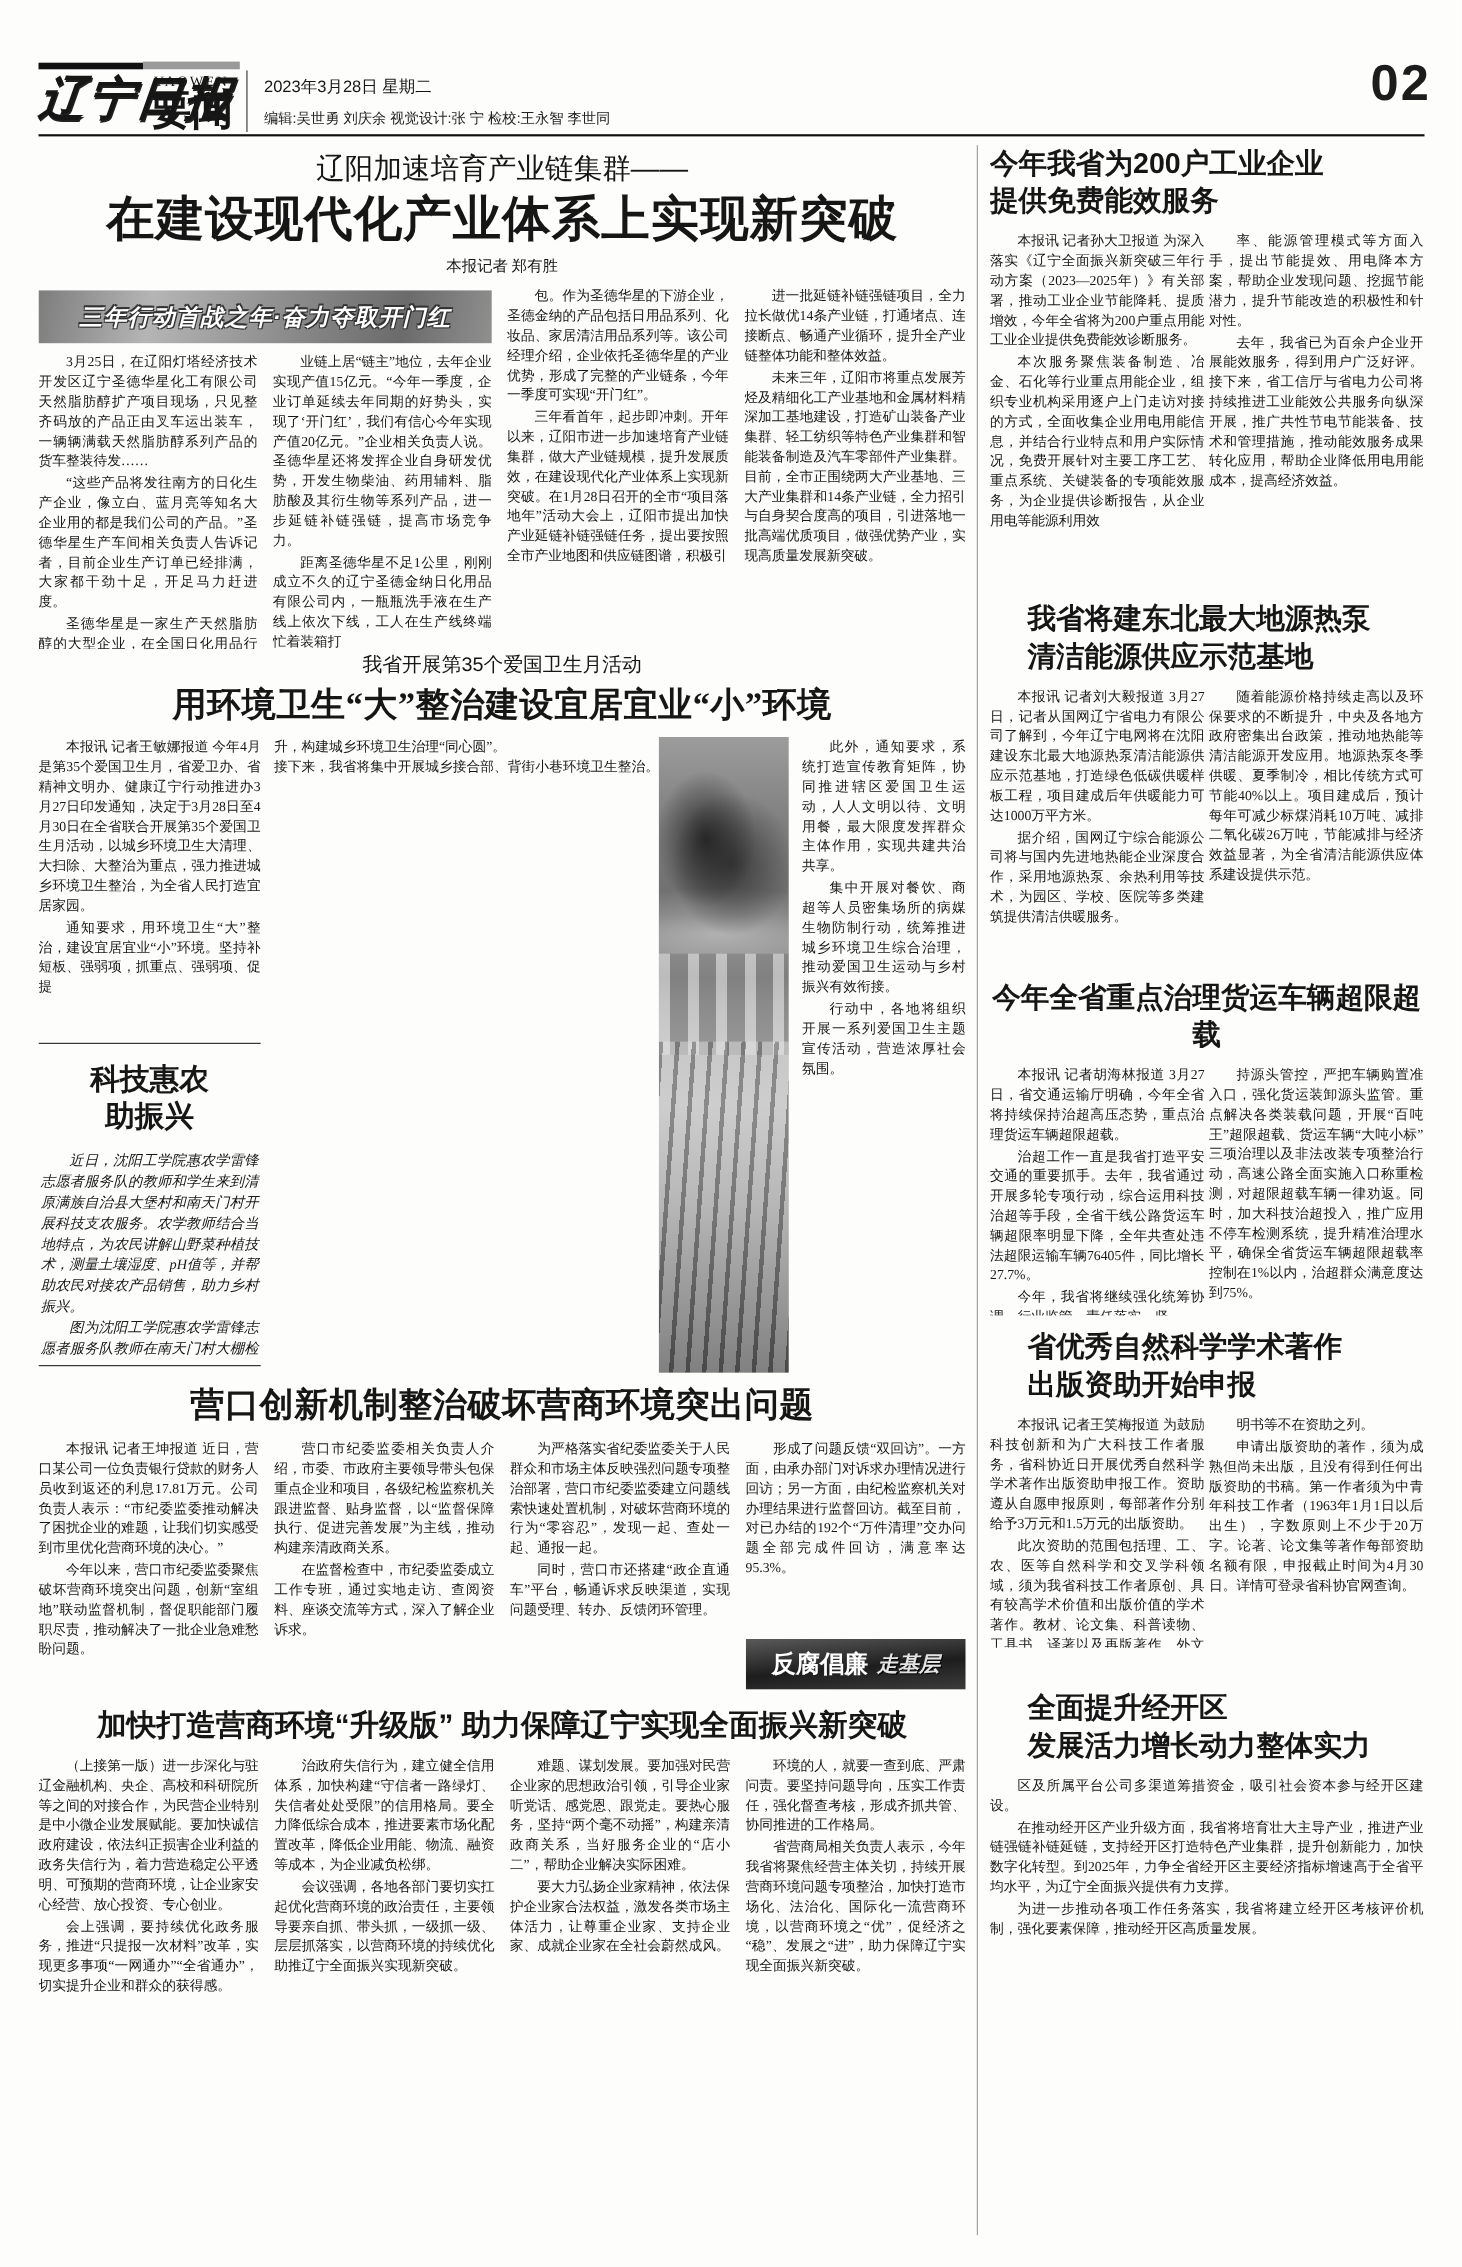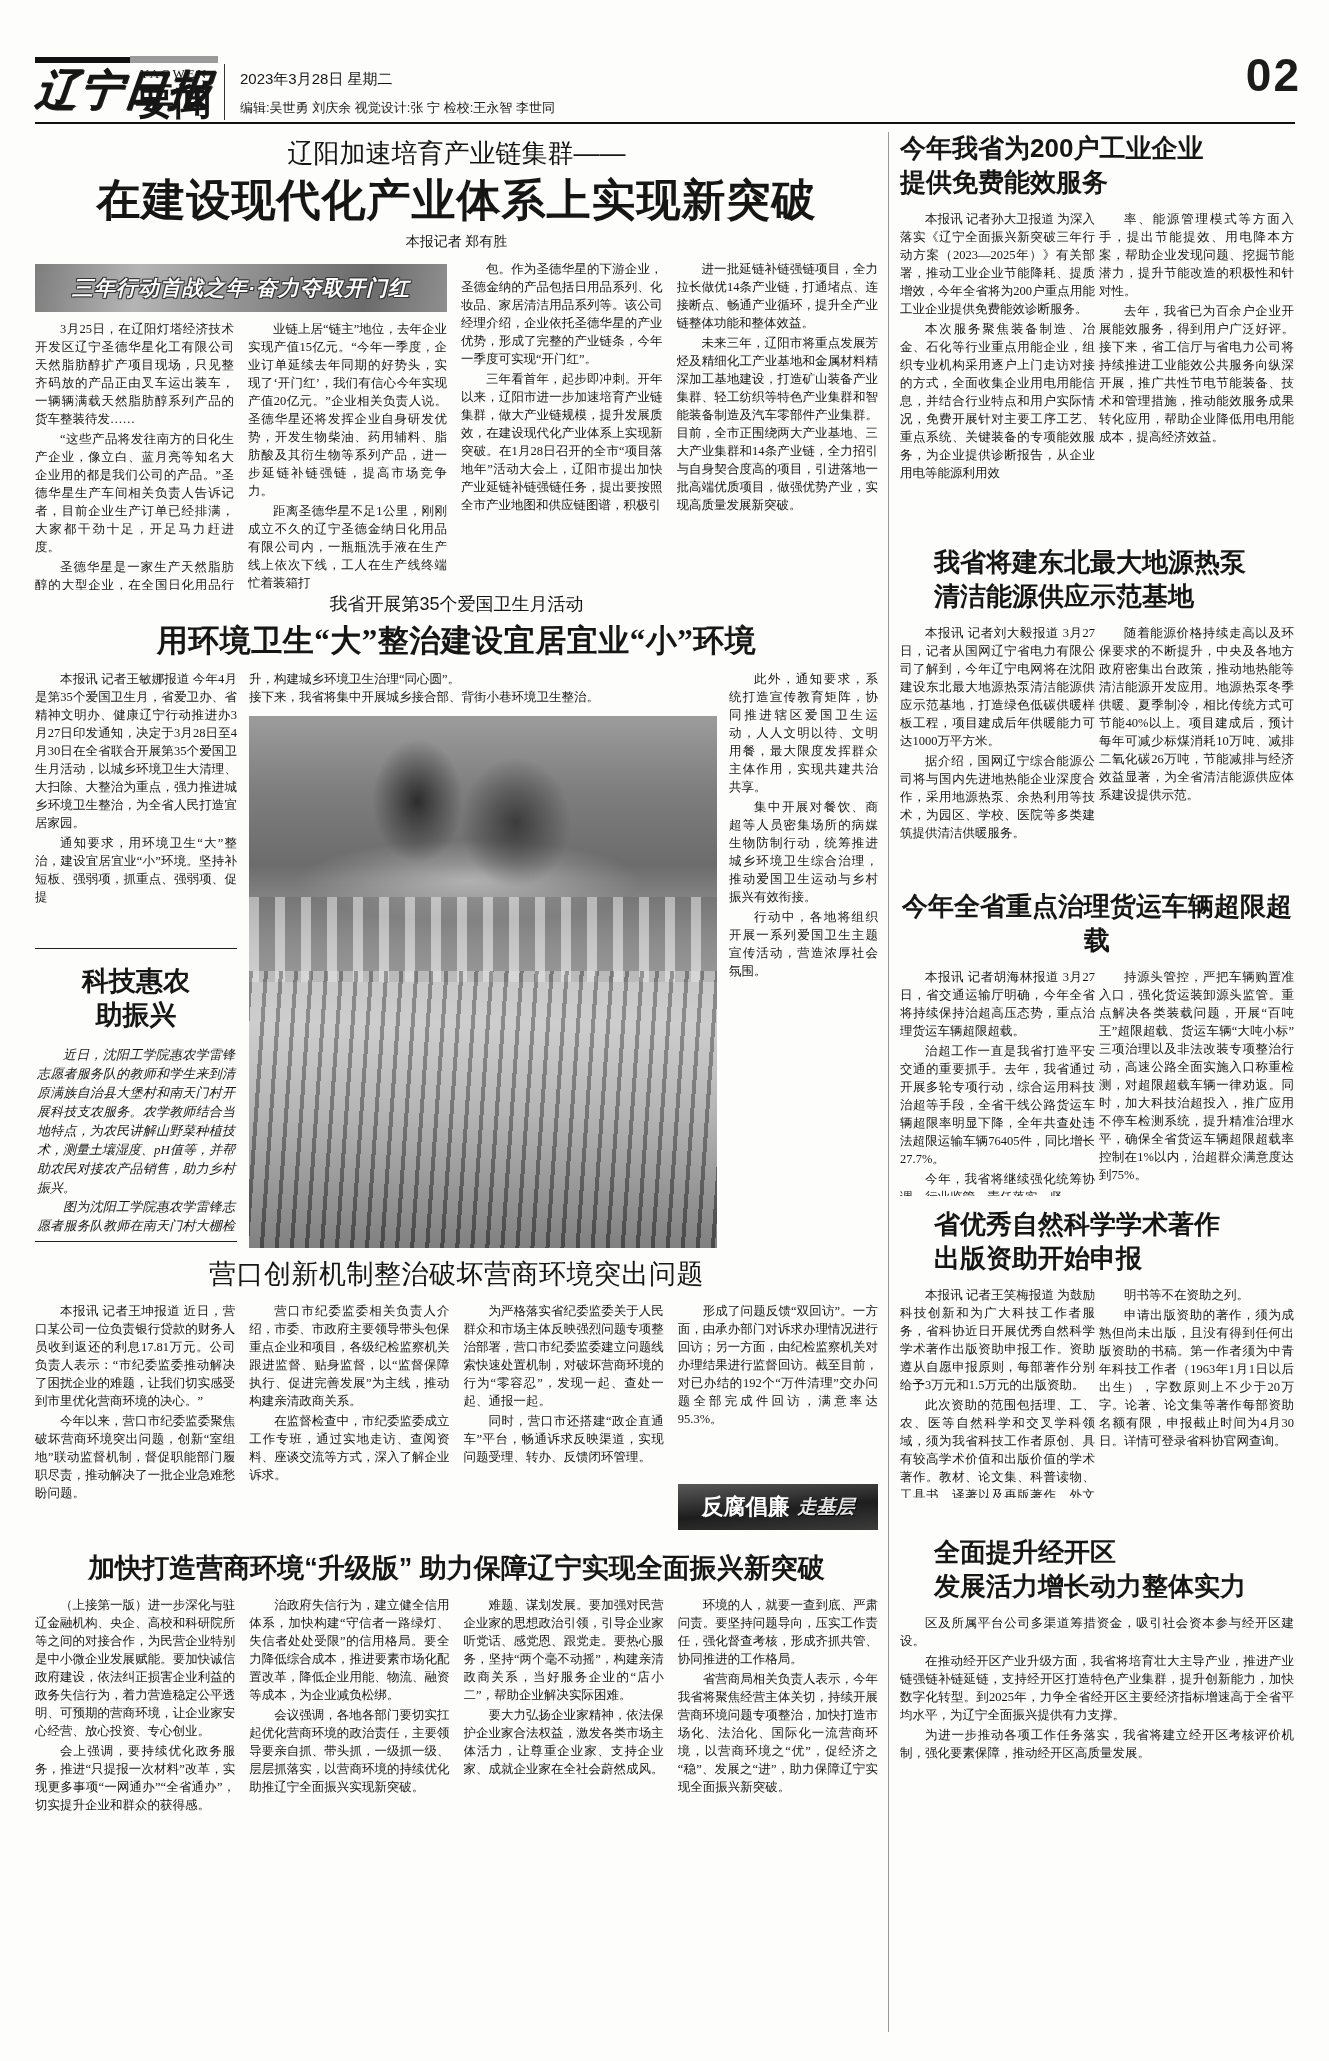--- a/index.html
+++ b/index.html
@@ -47,39 +47,39 @@
   .a2{height:658px;overflow:hidden;}
   .a2-kicker{text-align:center;font-size:18px;font-family:"Liberation Sans",sans-serif;margin-top:2px;}
   .a2-headline{text-align:center;font-size:31px;font-weight:900;letter-spacing:.5px;margin:4px 0 8px;}
   .a2-row{display:flex;gap:12px;height:578px;}
   .a2-left{width:202px;display:flex;flex-direction:column;}
   .a2-col1{height:208px;overflow:hidden;}
   .box-rule{border:none;border-top:1.5px solid #222;margin:6px 0;}
   .sci-box{flex:1;overflow:hidden;padding:4px 2px;}
   .sci-title{text-align:center;font-size:27px;font-weight:900;line-height:1.25;margin:6px 0 12px;}
   .sci-box p{font-style:italic;font-size:13px;line-height:19px;text-align:justify;text-indent:2em;margin:0;}
-  .a2-mid{width:468px;display:flex;flex-direction:column;}
+  .a2-mid{width:468px;display:flex;flex-direction:row;}
   .midtext{display:flex;gap:14px;height:42px;overflow:hidden;margin-bottom:4px;}
   .midtext div{flex:1;}
   .midtext p{font-size:12.5px;line-height:18px;text-align:justify;margin:0;}
   .photo{position:relative;flex:1;overflow:hidden;
     background:
       radial-gradient(ellipse 70px 95px at 36% 16%, rgba(25,25,25,.8), transparent 65%),
       radial-gradient(ellipse 85px 100px at 57% 20%, rgba(40,40,40,.75), transparent 65%),
       radial-gradient(ellipse 230px 55px at 47% 31%, rgba(235,235,235,.5), transparent 75%),
       linear-gradient(180deg,#9c9c9c 0%,#7e7e7e 14%,#6c6c6c 28%,#a0a0a0 42%,#c8c8c8 58%,#b2b2b2 74%,#8e8e8e 90%,#787878 100%);}
   .photo::after{content:"";position:absolute;left:0;right:0;bottom:0;height:52%;
     background:repeating-linear-gradient(94deg, rgba(30,30,30,.38) 0 4px, rgba(205,205,205,.28) 4px 15px),
                linear-gradient(180deg, rgba(255,255,255,.28), rgba(0,0,0,.18));}
   .photo::before{content:"";position:absolute;left:0;right:0;top:34%;height:16%;
     background:repeating-linear-gradient(90deg, rgba(240,240,240,.45) 0 10px, rgba(90,90,90,.3) 10px 26px);}
   .a2-col4{width:162px;overflow:hidden;}
   
   .a3{height:288px;overflow:hidden;margin-top:2px;}
-  .a3-headline{text-align:center;font-size:27px;font-weight:400;letter-spacing:.5px;margin:6px 0 10px;}
+  .a3-headline{text-align:center;font-size:31px;font-weight:700;letter-spacing:.5px;margin:6px 0 10px;}
   .a3-body{height:228px;}
   .a3-col4{display:flex;flex-direction:column;}
   .badge{margin-top:auto;height:46px;display:flex;align-items:center;justify-content:center;gap:8px;
          background:linear-gradient(175deg,#5a5a5a,#1d1d1d 55%,#3c3c3c);}
   .badge .b1{font-family:Liberation Serif, serif;font-weight:900;font-size:22px;color:#fff;}
   .badge .b2{font-family:"Liberation Serif",serif;font-style:italic;font-weight:700;font-size:19px;color:#e4e4e4;
              text-shadow:1px 1px 0 #000;}
   
   .a4{height:500px;overflow:hidden;margin-top:4px;}
   .a4-headline{text-align:center;font-family:"Liberation Sans",sans-serif;font-weight:900;font-size:27px;margin:8px 0 10px;}

